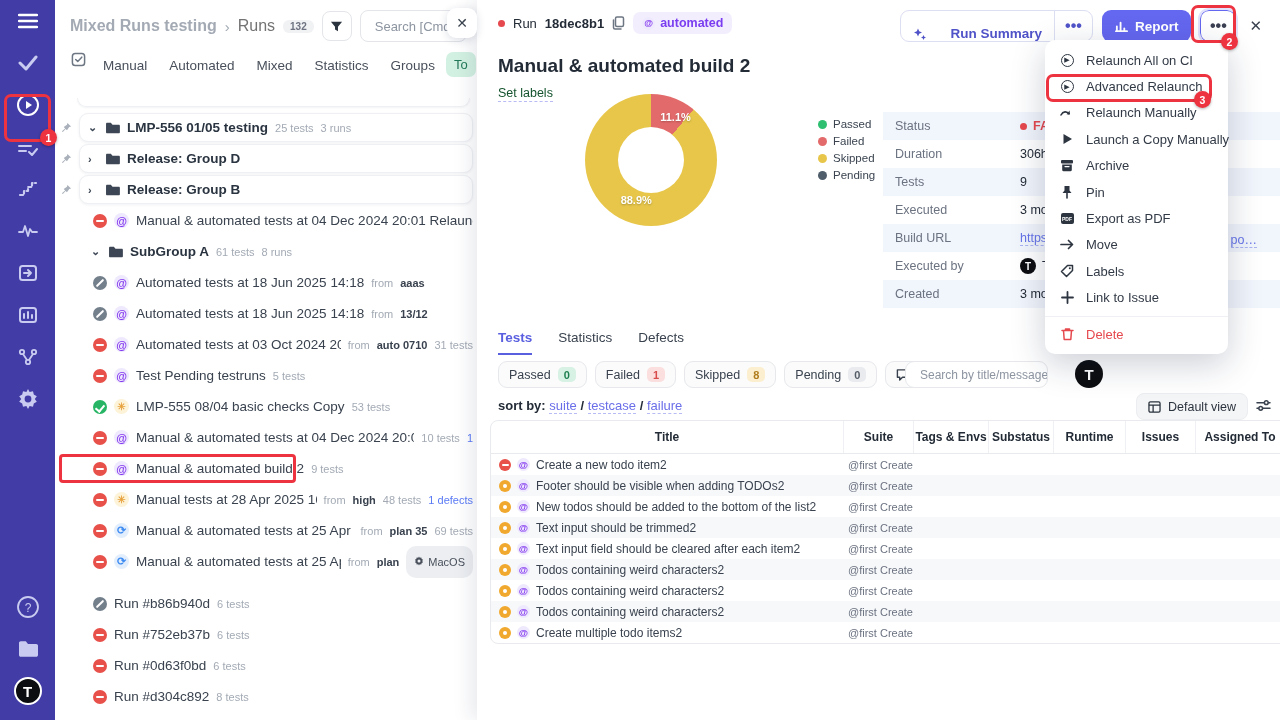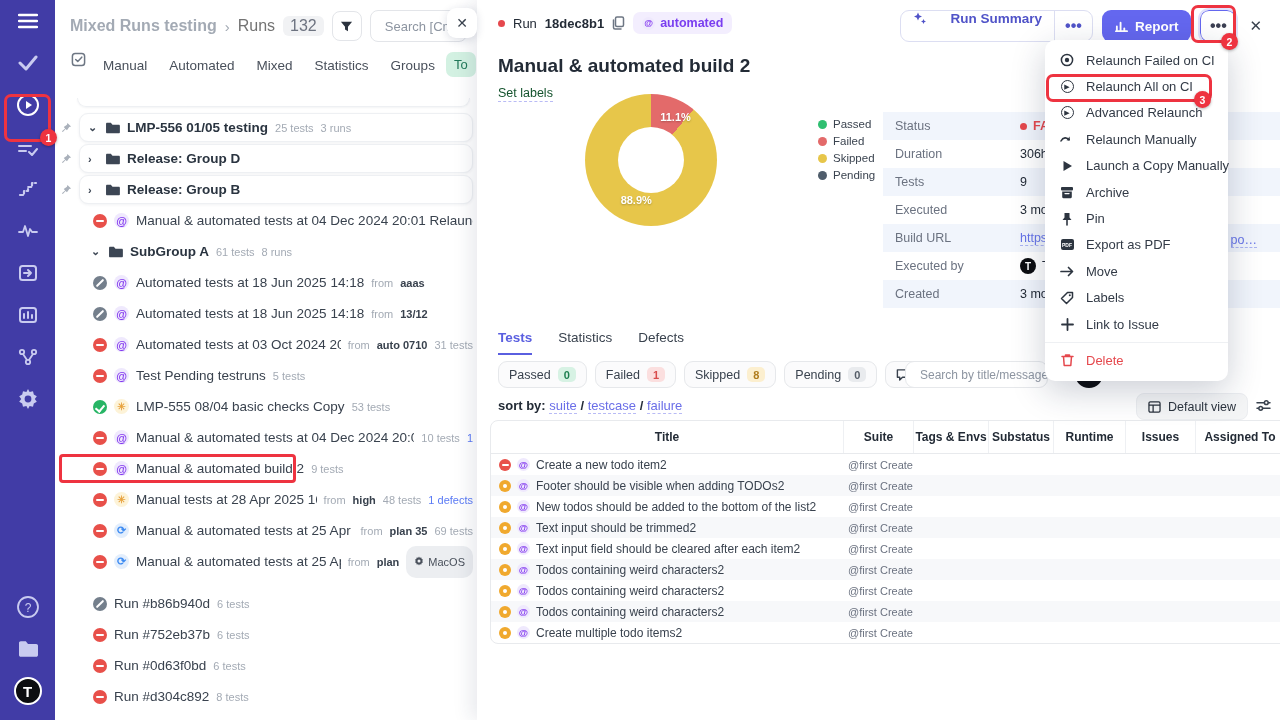--- a/index.html
+++ b/index.html
@@ -13,21 +13,21 @@
   .sbi svg{display:block}
   .sb-spacer{flex:1}
   .sb-avatar{width:28px;height:28px;border-radius:50%;background:#0c0d10;color:#fff;font-weight:bold;font-size:15px;display:flex;align-items:center;justify-content:center;border:2px solid #fff}
 
   
   .lp{position:absolute;left:55px;top:0;width:422px;height:720px;background:#fff;z-index:5;overflow:hidden}
   .lp-head{display:flex;align-items:center;height:52px;padding:0 10px 0 15px;gap:8px}
   .bc-proj{color:#a3aab4;font-size:16px;font-weight:700;white-space:nowrap}
   .bc-sep{color:#a3aab4;font-size:15px}
   .bc-page{color:#737373;font-size:16px;font-weight:400}
-  .bc-count{background:#f1f2f4;color:#6d7380;font-size:16px;font-weight:400;border-radius:6px;padding:1px 7px}
+  .bc-count{background:#f1f2f4;color:#6d7380;font-size:10px;font-weight:700;border-radius:6px;padding:1px 7px}
   .fbtn{width:30px;height:30px;border:1px solid #e3e5e9;border-radius:8px;display:flex;align-items:center;justify-content:center;background:#fff;cursor:pointer;flex:0 0 auto}
   .lsearch{flex:1;height:32px;border:1px solid #e3e5e9;border-radius:8px;display:flex;align-items:center;gap:6px;padding:0 8px;color:#8d95a1;font-size:13px;overflow:hidden;white-space:nowrap}
   .ltabs{display:flex;align-items:flex-start;gap:0;height:40px;padding:0 6px 0 16px}
   .ltab{font-size:13.5px;color:#49505b;padding:6px 11px;cursor:pointer;white-space:nowrap}
   .ltab-chip{background:#d3f1e2;color:#22795a;border-radius:7px;padding:5px 8px;font-size:13px;cursor:pointer;white-space:nowrap}
   .sel-icon{color:#6d7683;margin-right:6px;cursor:pointer}
 
   .llist{padding:6px 4px 0 4px}
   .sliver{height:9px;border:1px solid #eef0f3;border-top:none;border-radius:0 0 10px 10px;margin:0 3px 5px 18px;box-shadow:0 1px 2px rgba(20,30,60,.05)}
   .lrow{height:31px;display:flex;align-items:center;gap:7px;padding-left:34px;cursor:pointer;position:relative}
@@ -65,21 +65,21 @@
 
   .rp-head{position:absolute;left:21px;top:12px;display:flex;align-items:center;gap:8px}
   .rdot{width:7px;height:7px;border-radius:50%;background:#e5484d}
   .runlbl{font-size:13px;color:#232b36}
   .runid{font-size:13px;color:#232b36;font-weight:700}
   .copyic{color:#6d7683;cursor:pointer;display:flex}
   .abadge{display:flex;align-items:center;gap:5px;background:#f3eefe;border-radius:7px;padding:4px 9px;color:#7a3ef0;font-size:12.5px;font-weight:700;cursor:pointer}
 
   .rp-actions{position:absolute;right:14px;top:10px;display:flex;align-items:center;gap:9px}
   .btn-split{display:flex;align-items:center;border:1px solid #dcdef2;border-radius:9px;background:#fff;height:32px;overflow:hidden}
-  .btn-rs{display:flex;align-items:flex-start;gap:24px;padding:0 12px;color:#5053c8;font-size:13.5px;font-weight:700;cursor:pointer;height:100%}
+  .btn-rs{display:flex;align-items:flex-end;gap:24px;padding:0 12px;color:#5053c8;font-size:13.5px;font-weight:700;cursor:pointer;height:100%}
   .btn-rs-dots{border-left:1px solid #dcdef2;padding:0 10px;color:#5053c8;font-weight:700;cursor:pointer;height:100%;display:flex;align-items:center}
   .btn-report{display:flex;align-items:center;gap:7px;background:#6467ef;color:#fff;font-size:13.5px;font-weight:700;border-radius:9px;height:32px;padding:0 13px;cursor:pointer}
   .btn-more{width:36px;height:32px;border:1px solid #6467ef;outline:2px solid #e0e1fb;border-radius:9px;display:flex;align-items:center;justify-content:center;color:#3b3f52;font-weight:700;cursor:pointer;background:#fff}
   .rp-x{color:#39424e;font-size:15px;cursor:pointer;padding:4px}
 
   .rp-title{position:absolute;left:21px;top:55px;font-size:19px;font-weight:700;color:#232b36}
   .setlabels{position:absolute;left:21px;top:86px;font-size:12.5px;color:#14532d;border-bottom:1px dashed #b9bbf5;padding-bottom:1px;cursor:pointer}
 
   .donut{position:absolute;left:108px;top:94px;width:132px;height:132px;border-radius:50%}
   .donut-hole{position:absolute;left:33px;top:33px;width:66px;height:66px;border-radius:50%;background:#fff}
@@ -680,29 +680,20 @@
             <span class="tic auto sm">@</span>
             <span>Create multiple todo items2</span>
           </span>
         <span class="tcell-suite">@first Create ...</span>
       </div>
     </div>
 
     <div class="menu">
       <div class="mi">
           <span class="mic">
-            <svg width="14" height="14" viewBox="0 0 14 14">
-              <circle cx="7" cy="7" r="5.6" stroke="#2d3540" stroke-width="1.5" fill="none"></circle>
-              <circle cx="7" cy="7" r="2.2" fill="#2d3540"></circle>
-            </svg>
-          </span>
-          <span>Relaunch Failed on CI</span>
-        </div>
-      <div class="mi">
-          <span class="mic">
             <span class="circ-play">▶</span>
           </span>
           <span>Relaunch All on CI</span>
         </div>
       <div class="mi">
           <span class="mic">
             <span class="circ-play">▶</span>
           </span>
           <span>Advanced Relaunch</span>
         </div>

